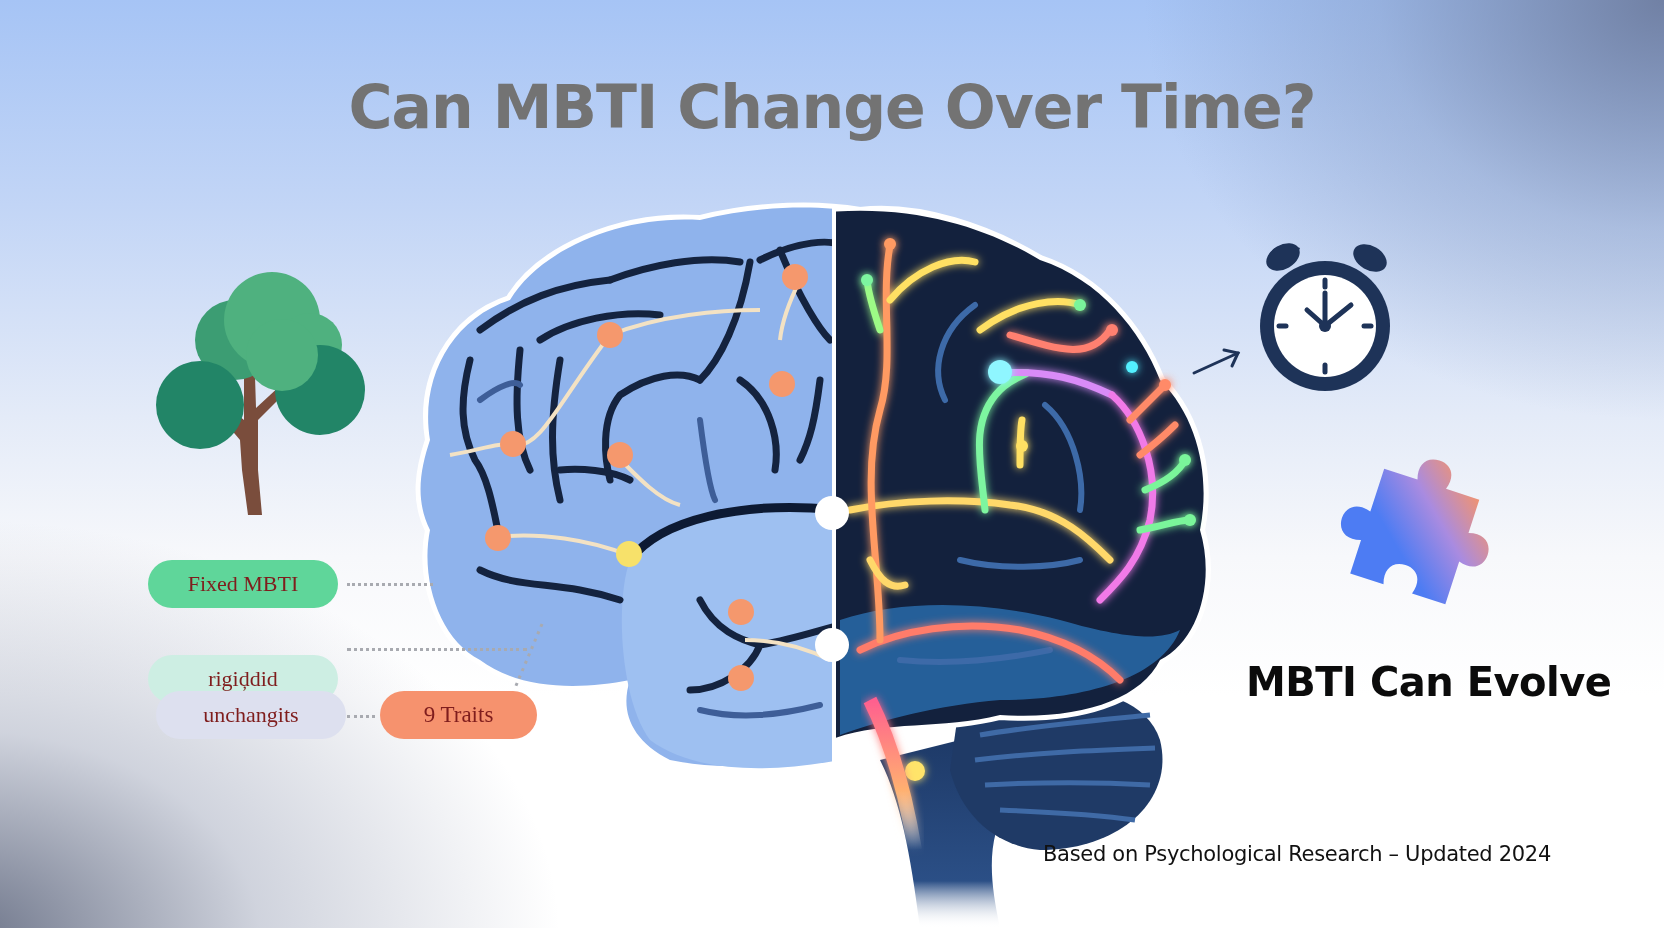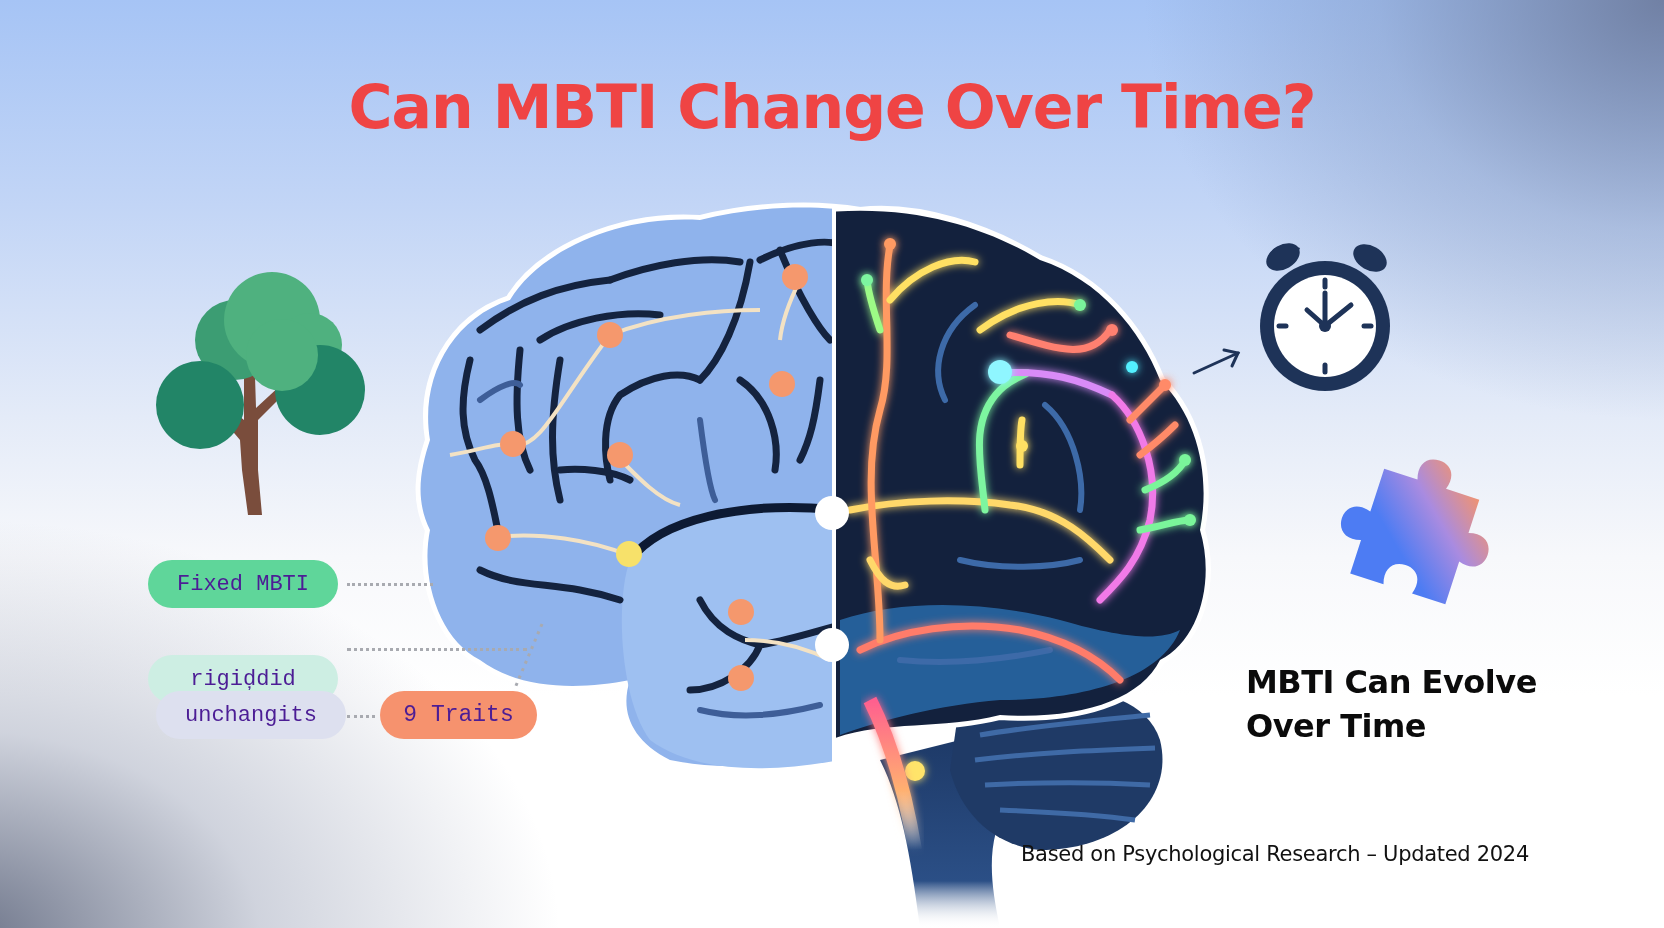--- a/index.html
+++ b/index.html
@@ -5,27 +5,27 @@
   html,body{margin:0;padding:0;}
   body{width:1664px;height:928px;overflow:hidden;position:relative;
     font-family:"DejaVu Sans","Liberation Sans",sans-serif;
     background:#ffffff;}
   .bg{position:absolute;inset:0;
     background:
       radial-gradient(ellipse 520px 420px at 1664px 0px, rgba(110,125,160,0.95), rgba(120,140,180,0.35) 55%, rgba(160,185,230,0) 100%),
       radial-gradient(ellipse 600px 420px at -40px 940px, rgba(100,108,130,0.95), rgba(150,158,180,0.45) 50%, rgba(255,255,255,0) 100%),
       linear-gradient(180deg, #a6c4f5 0%, #c2d5f6 22%, #e4ebf8 45%, #f7f8fb 60%, #ffffff 75%);}
   .title{position:absolute;left:0;width:1664px;top:72px;text-align:center;
-    font-family:"DejaVu Sans",sans-serif;font-weight:bold;font-size:60px;color:#ef4444;letter-spacing:-1px;}
+    font-family:"DejaVu Sans",sans-serif;font-weight:bold;font-size:60px;color:#737373;letter-spacing:-1px;}
   .pill{position:absolute;height:48px;border-radius:24px;display:flex;align-items:center;justify-content:center;
-    font-family:Liberation Mono, monospace;font-size:22px;color:#4c1d95;}
+    font-family:Liberation Serif, serif;font-size:22px;color:#7f1d1d;}
   .dots{position:absolute;border-top:3px dotted #a8aab0;height:0;}
   .evolve{position:absolute;left:1246px;top:660px;font-family:"DejaVu Sans",sans-serif;font-weight:bold;
-    font-size:32px;line-height:44px;color:#0b0b0b;letter-spacing:-0.5px;}
-  .footer{position:absolute;left:1021px;top:842px;font-family:"DejaVu Sans",sans-serif;font-size:21px;color:#111;letter-spacing:-0.3px;text-align:center;}
+    font-size:40px;line-height:44px;color:#0b0b0b;letter-spacing:-0.5px;}
+  .footer{position:absolute;left:1043px;top:842px;font-family:"DejaVu Sans",sans-serif;font-size:21px;color:#111;letter-spacing:-0.3px;text-align:center;}
   svg{position:absolute;left:0;top:0;}
 </style>
 </head>
 <body>
 
 <div class="bg"></div>
 
 <div class="title">Can MBTI Change Over Time?</div>
 
 <svg width="1664" height="928">
@@ -220,16 +220,15 @@
   <g transform="rotate(18 1410 535)">
     <path d="M1365 480 L1400 480 C1395 465 1402 455 1415 455 C1428 455 1435 465 1430 480 L1465 480 L1465 515
              C1480 510 1490 518 1490 530 C1490 542 1480 550 1465 545 L1465 590 L1430 590
              C1435 575 1428 565 1415 565 C1402 565 1395 575 1400 590 L1365 590 L1365 555
              C1350 560 1340 552 1340 540 C1340 528 1350 520 1365 525 Z" fill="url(#pz)"></path>
   </g>
 </svg>
 
 <div class="evolve">
   <div>MBTI Can Evolve</div>
-  <div>Over Time</div>
 </div>
 
 <div class="footer">Based on Psychological Research – Updated 2024</div>
 
 </body></html>

